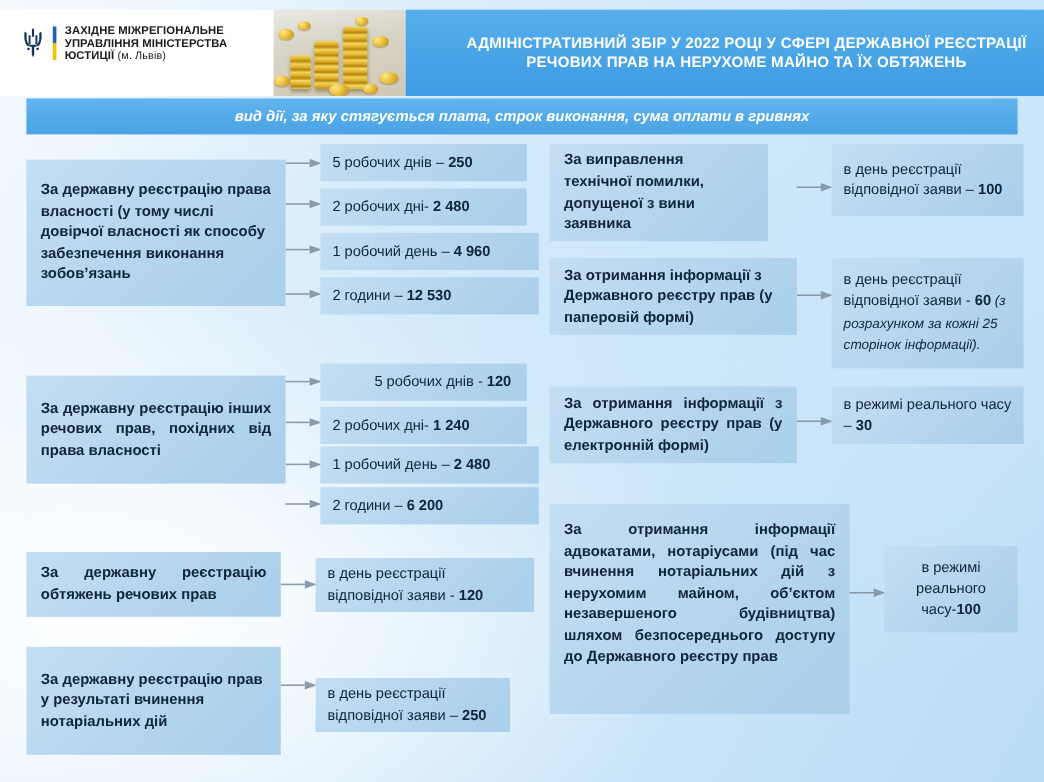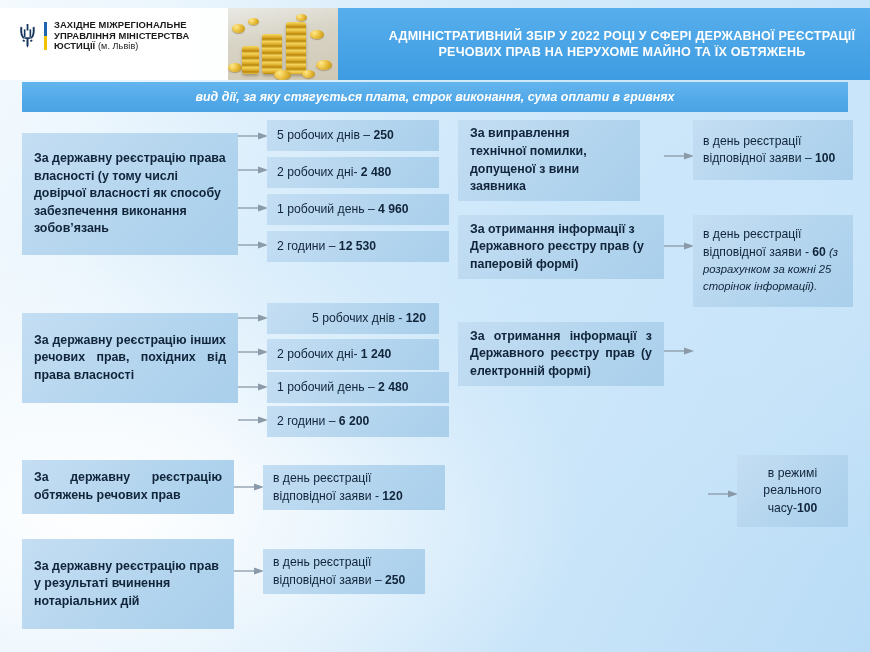--- a/index.html
+++ b/index.html
@@ -193,39 +193,45 @@
   <div class="box cat just" style="left:22px;top:460px;width:212px;height:54px;">
     <div class="t">За державну реєстрацію обтяжень речових прав</div>
   </div>
   <div class="box val" style="left:263px;top:465px;width:182px;height:45px;">
     <div class="t"><span>в день реєстрації відповідної заяви - </span><b>120</b></div>
   </div>
 
   <div class="box cat" style="left:22px;top:539px;width:212px;height:90px;">
     <div class="t">За державну реєстрацію прав у результаті вчинення нотаріальних дій</div>
   </div>
-  <div class="box val" style="left:263px;top:549px;width:162px;height:45px;">
+  <div class="box val" style="left:263px;top:565px;width:162px;height:45px;">
     <div class="t"><span>в день реєстрації відповідної заяви – </span><b>250</b></div>
   </div>
 
   <div class="box cat" style="left:458px;top:120px;width:182px;height:81px;">
     <div class="t">За виправлення технічної помилки, допущеної з вини заявника</div>
   </div>
   <div class="box val" style="left:693px;top:120px;width:160px;height:60px;">
     <div class="t"><span>в день реєстрації відповідної заяви – </span><b>100</b></div>
   </div>
 
   <div class="box cat" style="left:458px;top:215px;width:206px;height:64px;">
     <div class="t">За отримання інформації з Державного реєстру прав (у паперовій формі)</div>
   </div>
   <div class="box val" style="left:693px;top:215px;width:160px;height:92px;">
     <div class="t"><span>в день реєстрації відповідної заяви - </span><b>60</b><i> (з розрахунком за кожні 25 сторінок інформації).</i></div>
   </div>
 
   <div class="box cat just" style="left:458px;top:322px;width:206px;height:64px;">
     <div class="t">За отримання інформації з Державного реєстру прав (у електронній формі)</div>
   </div>
-
+  <div class="box val" style="left:693px;top:322px;width:160px;height:48px;">
+    <div class="t"><span>в режимі реального часу – </span><b>30</b></div>
+  </div>
+
+  <div class="box cat just" style="left:458px;top:420px;width:250px;height:175px;align-items:flex-start;padding-top:13px;">
+    <div class="t">За отримання інформації адвокатами, нотаріусами (під час вчинення нотаріальних дій з нерухомим майном, об’єктом незавершеного будівництва) шляхом безпосереднього доступу до Державного реєстру прав</div>
+  </div>
   <div class="box val" style="left:737px;top:455px;width:111px;height:72px;text-align:center;">
     <div class="t"><span>в режимі реального часу-</span><b>100</b></div>
   </div>
 
 </div>
 
 </body></html>

